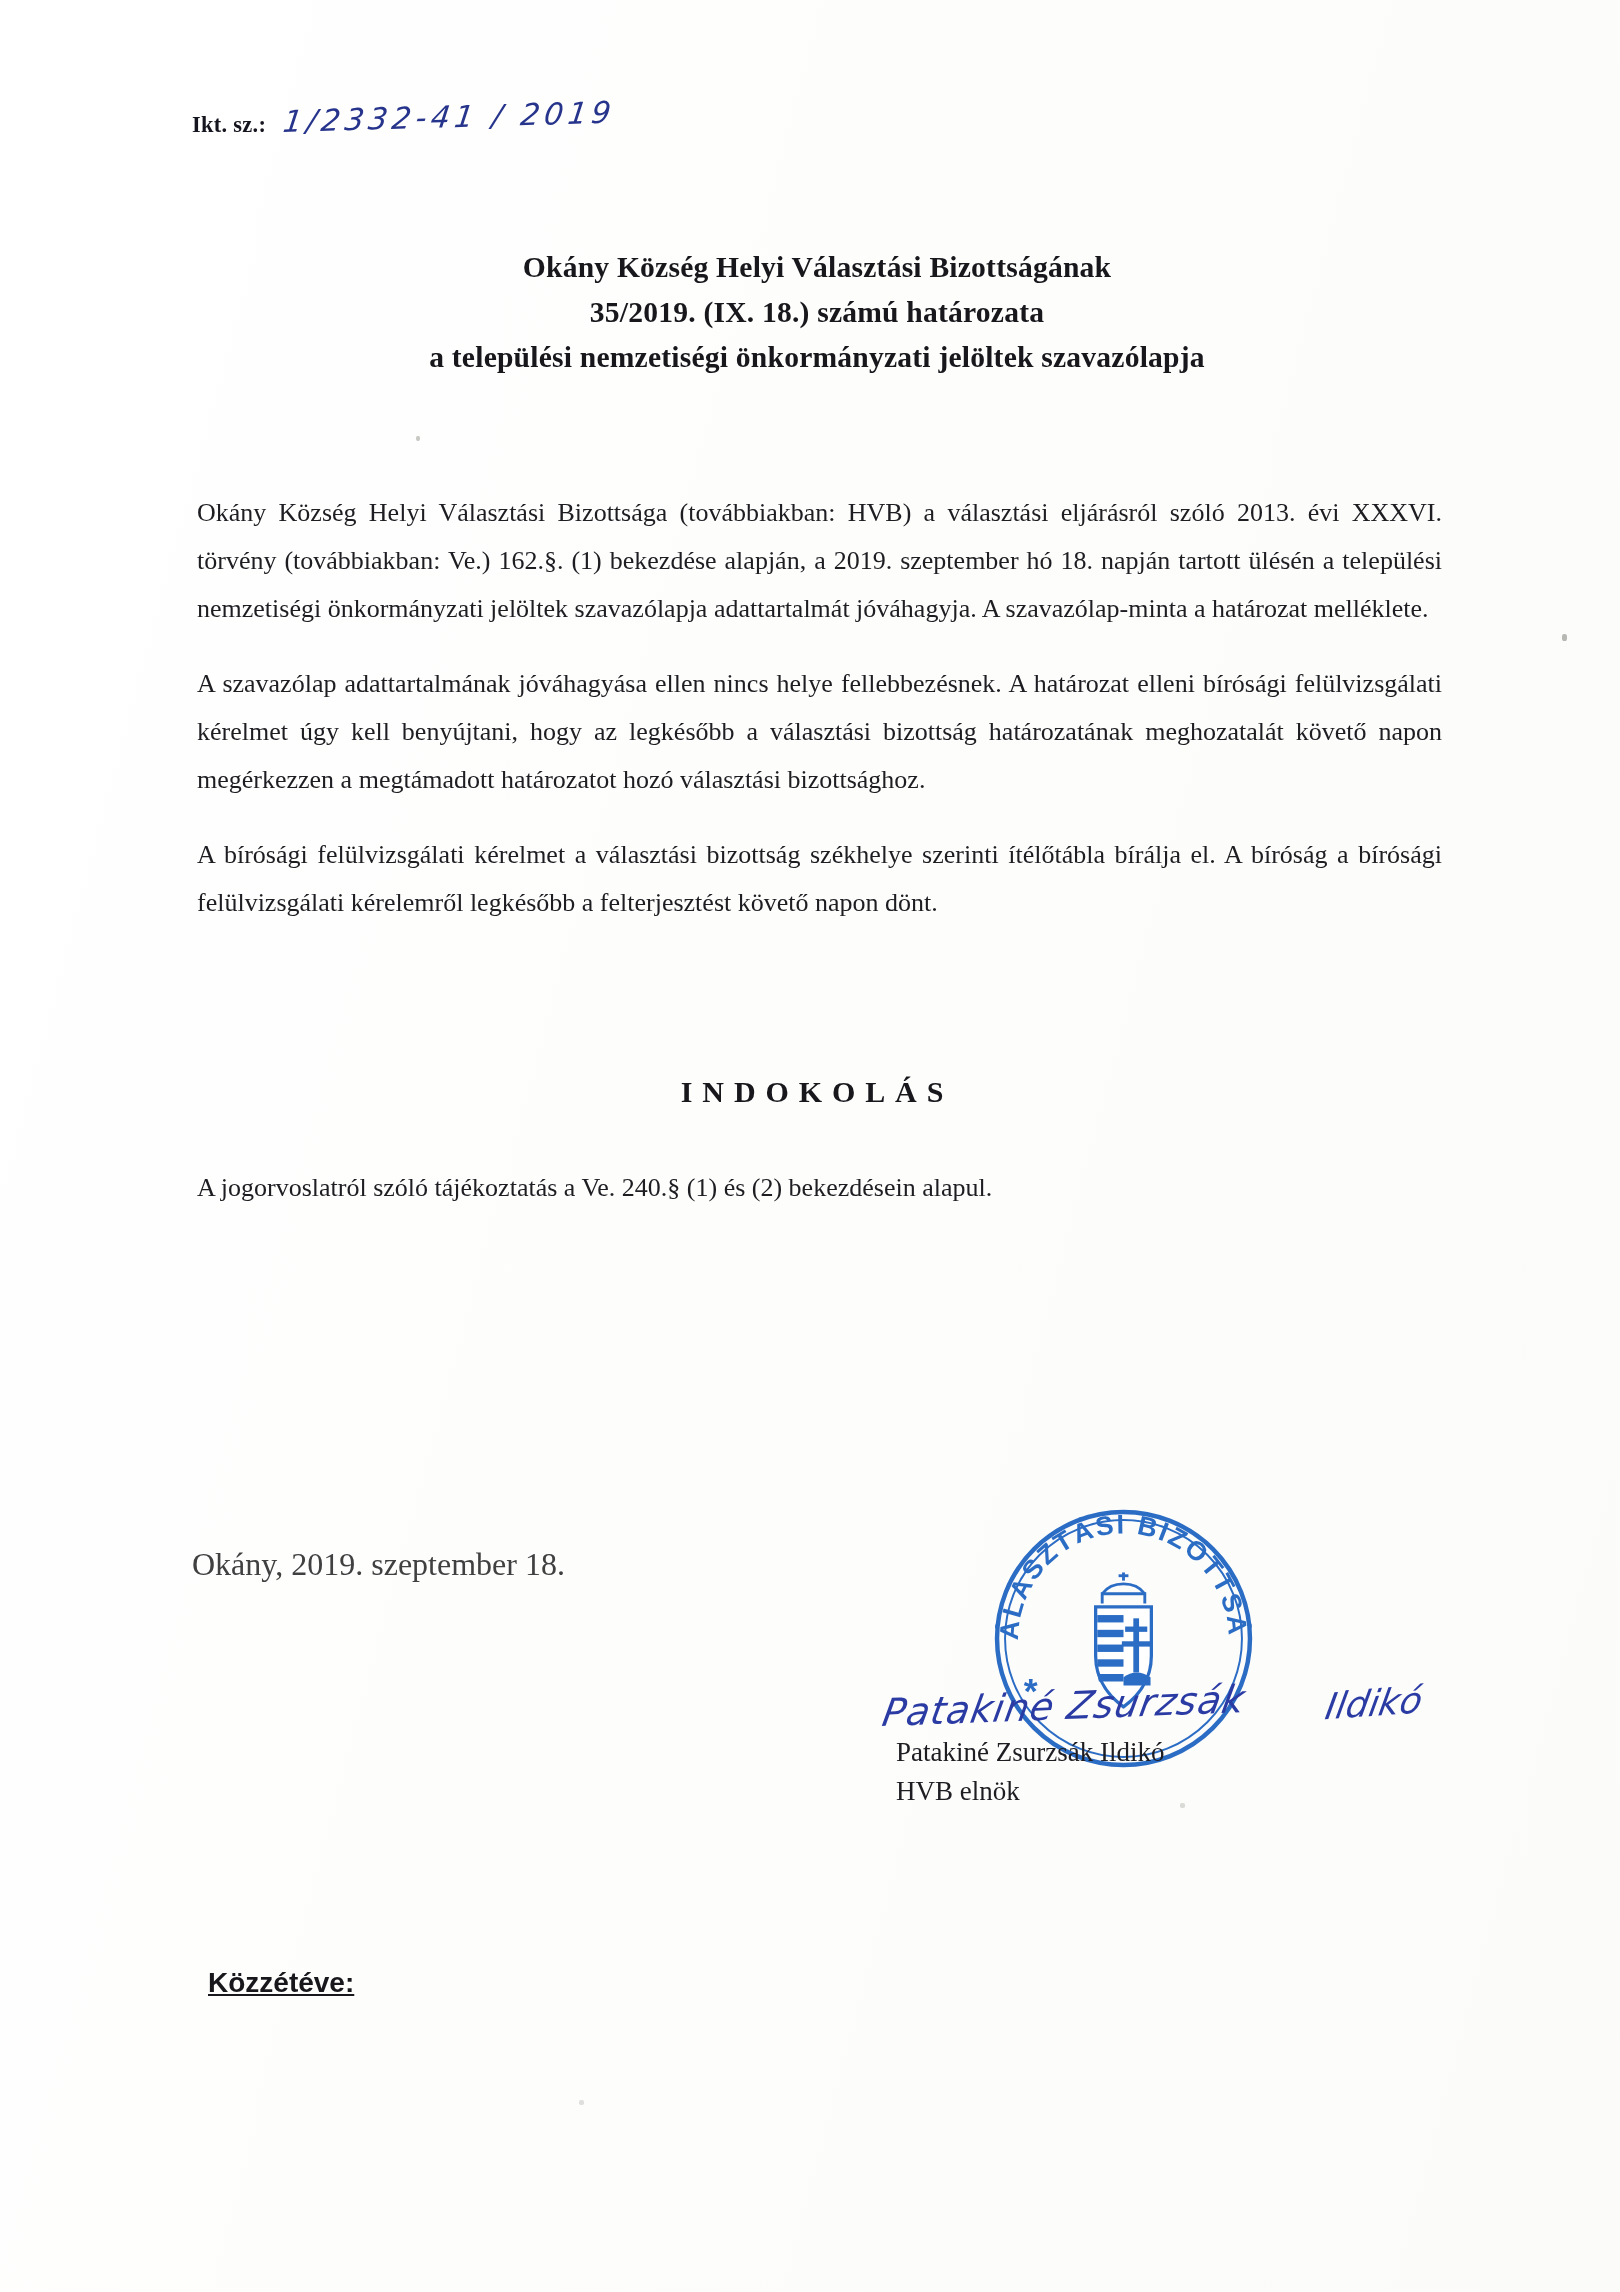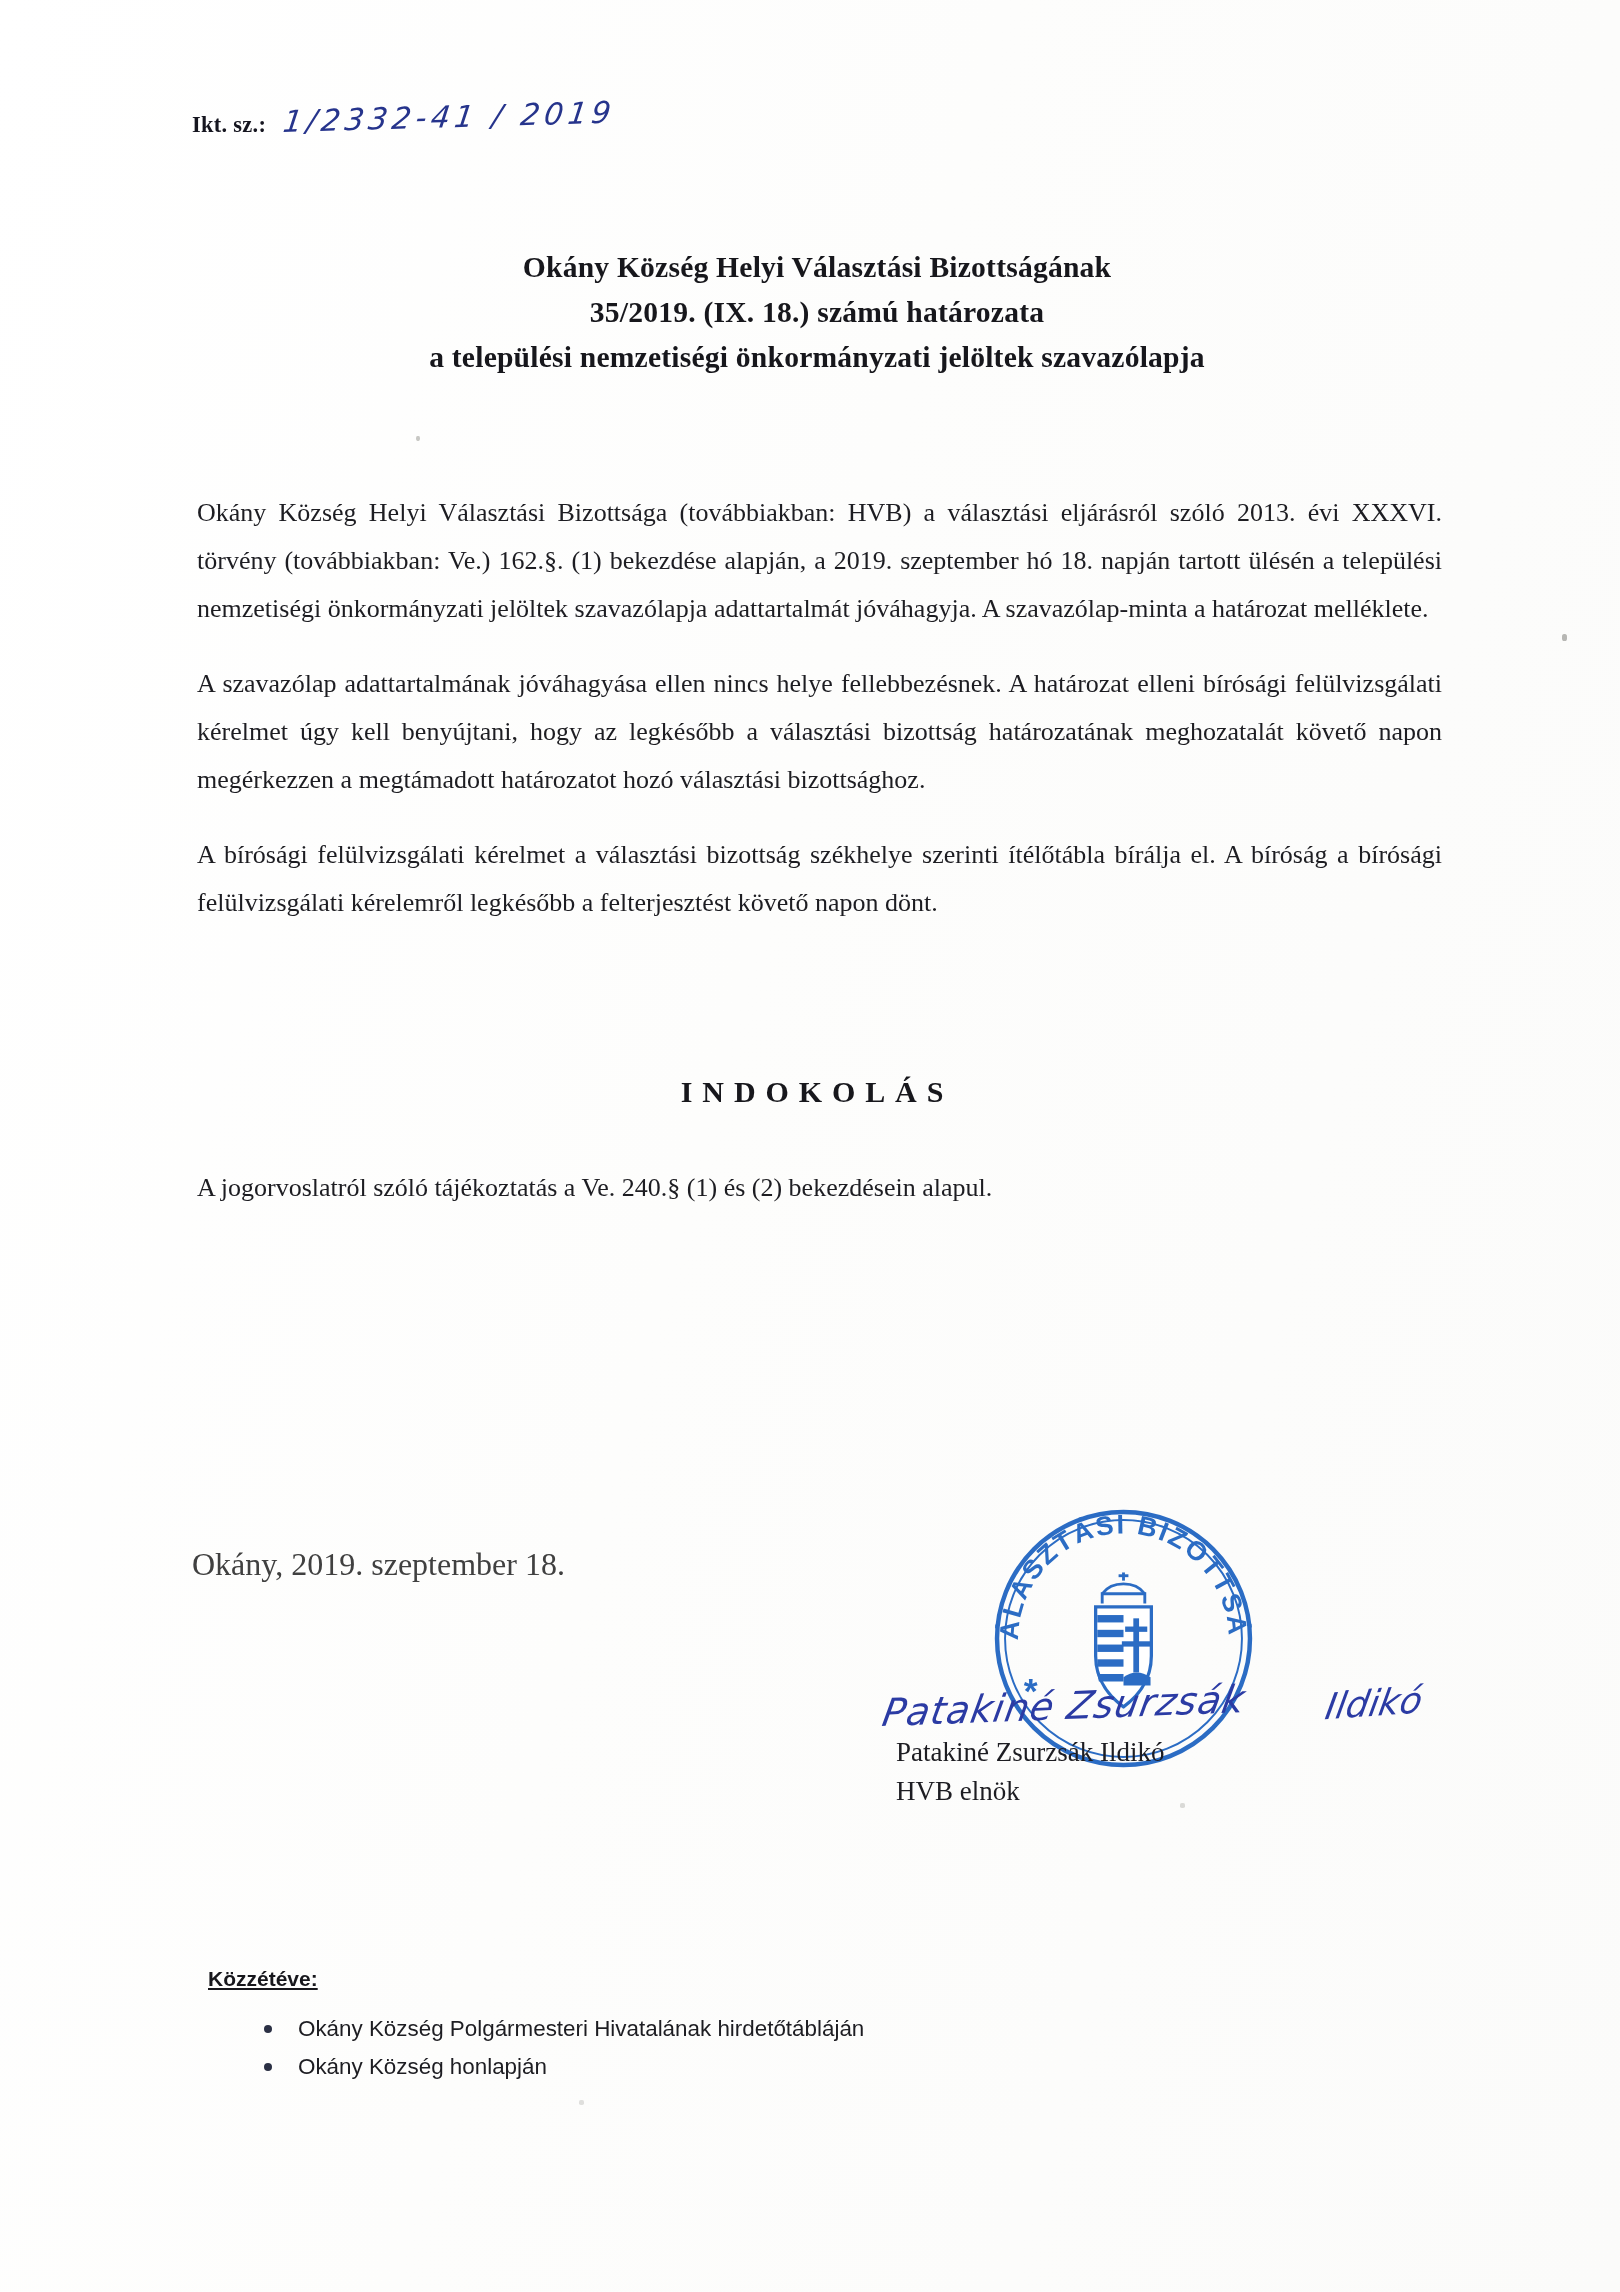--- a/index.html
+++ b/index.html
@@ -178,24 +178,24 @@
   
   .footer {
     position: absolute;
     left: 208px;
     top: 1967px;
     width: 985px;
   }
   .footer-title {
     font-family: "Liberation Sans", sans-serif;
     font-weight: bold;
-    font-size: 21px;
+    font-size: 28px;
     text-decoration: underline;
     color: #17171c;
-    margin-bottom: 19px;
+    margin-bottom: 11px;
   }
   .footer-list {
     list-style: none;
     margin: 0;
     padding: 0 0 0 52px;
   }
   .footer-item {
     font-family: "Liberation Sans", sans-serif;
     font-size: 22.4px;
     line-height: 38px;
@@ -303,24 +303,20 @@
     <div class="handwritten-initials">Ildikó</div>
 
     <div class="sig-names">
       <div class="sig-name">Patakiné Zsurzsák Ildikó</div>
       <div class="sig-role">HVB elnök</div>
     </div>
   </div>
 
   <div class="footer">
     <div class="footer-title">Közzétéve:</div>
-    <ul class="footer-list">
-      <li class="footer-item">Okány Község Polgármesteri Hivatalának hirdetőtábláján</li>
-      <li class="footer-item">Okány Község honlapján</li>
-    </ul>
   </div>
 
   <div class="speck speck-a"></div>
   <div class="speck speck-b"></div>
   <div class="speck speck-c"></div>
   <div class="speck speck-d"></div>
 </div>
 
 
 </body></html>

